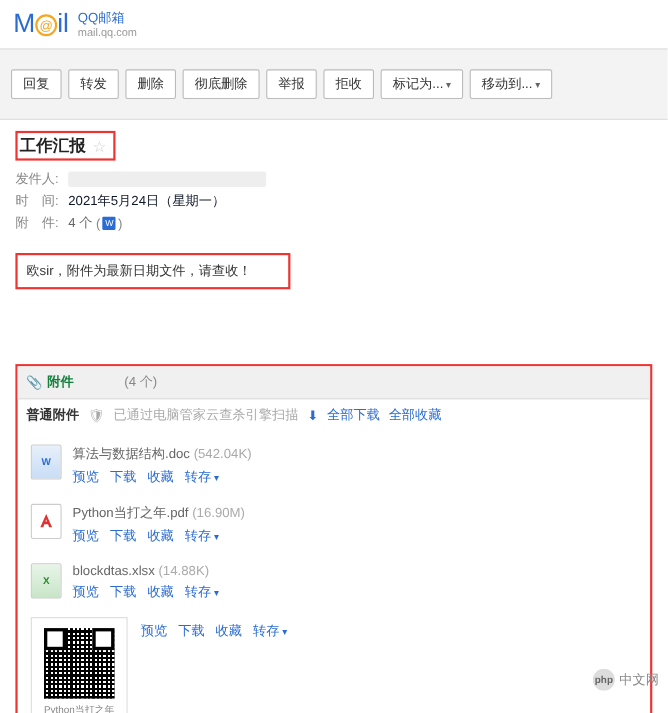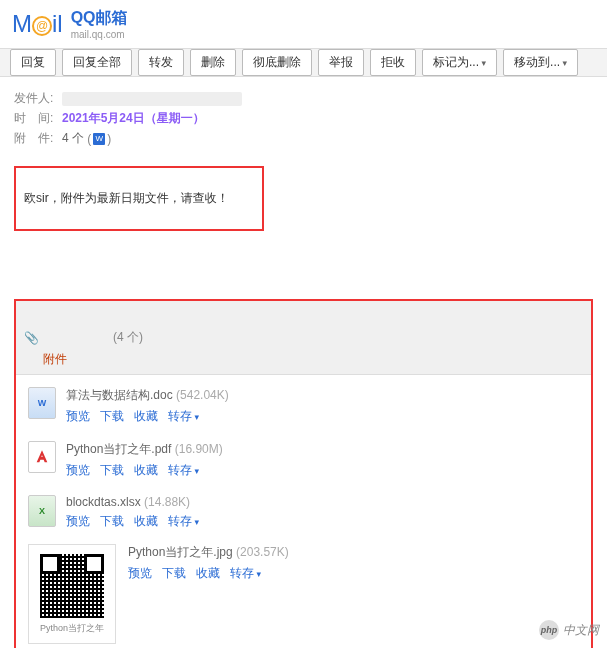--- a/index.html
+++ b/index.html
@@ -5,50 +5,50 @@
     * { margin: 0; padding: 0; box-sizing: border-box; }
     body { font-family: "Microsoft YaHei", Arial, sans-serif; font-size: 12px; background: #fff; color: #333; width: 607px; }
     
     .header { padding: 8px 12px; background: #fff; }
     .logo-row { display: flex; align-items: center; gap: 4px; }
     .logo-mail { font-size: 24px; font-weight: normal; }
     .logo-m { color: #2b6cd4; }
     .logo-at { display: inline-flex; align-items: center; justify-content: center; width: 20px; height: 20px; border: 2px solid #f5a623; border-radius: 50%; color: #f5a623; font-size: 12px; position: relative; top: -2px; }
     .logo-il { color: #2b6cd4; }
     .logo-text { display: flex; flex-direction: column; margin-left: 4px; }
-    .logo-qq { color: #2b6cd4; font-size: 16px; font-weight: bold; }
+    .logo-qq { color: #2b6cd4; font-size: 12px; font-weight: normal; }
     .logo-url { color: #999; font-size: 10px; }
     
-    .toolbar { background: #f3f3f3; border-top: 1px solid #ddd; border-bottom: 1px solid #ddd; padding: 0 10px; display: flex; gap: 6px; }
+    .toolbar { background: #f3f3f3; border-top: 1px solid #ddd; border-bottom: 1px solid #ddd; padding: 18px 10px; display: flex; gap: 6px; }
     .btn { background: #fff; border: 1px solid #bbb; padding: 4px 10px; font-size: 12px; cursor: pointer; border-radius: 2px; color: #333; }
     .btn-dd::after { content: " ▾"; font-size: 9px; color: #666; }
     
     .mail-head { padding: 10px 14px 8px; }
     .subject-row { display: flex; align-items: center; gap: 6px; border: 2px solid #e33; padding: 2px 6px 2px 2px; width: fit-content; margin-bottom: 8px; }
     .subject { font-size: 15px; font-weight: bold; color: #222; }
     .star-icon { color: #ccc; font-size: 14px; cursor: pointer; }
     
     .meta-row { display: flex; align-items: center; margin: 3px 0; color: #888; }
     .meta-label2 { width: 48px; }
     .blur { background: #eee; color: transparent; border-radius: 2px; display: inline-block; height: 14px; }
     .blur1 { width: 180px; }
     .blur2 { width: 160px; }
-    .meta-val { color: #8b5cf6; font-weight: bold; }
+    .meta-val { color: #0f172a; }
     .attach-count { color: #666; }
     .attach-link { color: #2b6cd4; cursor: pointer; }
     .doc-icon { display: inline-block; width: 12px; height: 12px; background: #2b6cd4; color: #fff; font-size: 8px; text-align: center; line-height: 12px; border-radius: 1px; margin: 0 2px; }
     
-    .body-msg { margin: 8px 14px; border: 2px solid #e33; padding: 22px 8px; color: #333; width: fit-content; min-width: 250px; }
+    .body-msg { margin: 8px 14px; border: 2px solid #e33; padding: 6px 8px; color: #333; width: fit-content; min-width: 250px; }
     
     .gap { height: 60px; }
     
     .attachments { margin: 0 14px 14px; border: 2px solid #e33; padding: 0; }
     .attach-header { background: #f0f0f0; padding: 6px 8px; border-bottom: 1px solid #ddd; display: flex; align-items: center; gap: 4px; }
     .clip-icon { color: #888; }
-    .attach-title { font-weight: normal; color: #c2410c; margin-top: 44px; }
+    .attach-title { font-weight: bold; color: #15803d; }
     .attach-cnt { color: #888; margin-left: 42px; }
     
     .attach-sub { padding: 6px 8px; display: flex; align-items: center; gap: 8px; font-size: 12px; }
     .attach-type { color: #333; font-weight: bold; }
     .shield-icon { color: #aaa; }
     .scan-msg { color: #aaa; }
     .dl-all, .fav-all { color: #2b6cd4; cursor: pointer; }
     .dl-arrow { color: #2b6cd4; }
     
     .attach-list { padding: 4px 8px 12px; }
@@ -69,49 +69,52 @@
     .qr-box { width: 88px; height: 100px; border: 1px solid #ddd; display: flex; flex-direction: column; align-items: center; justify-content: center; gap: 4px; background: #fff; }
     .qr-grid { width: 64px; height: 64px; background:
       repeating-linear-gradient(0deg,#000 0 2px,transparent 2px 4px),
       repeating-linear-gradient(90deg,#000 0 2px,transparent 2px 4px);
       position: relative; }
     .qr-grid::before, .qr-grid::after { content:""; position:absolute; width:14px; height:14px; border:3px solid #000; background:#fff; }
     .qr-grid::before { top:0; left:0; }
     .qr-grid::after { top:0; right:0; }
     .qr-cap { font-size: 9px; color: #888; }
     
-    .watermark { position: fixed; bottom: 8px; right: 8px; display: flex; align-items: center; gap: 4px; color: #888; font-size: 12px; font-style: italic; }
+    .watermark { position: fixed; bottom: 20px; right: 8px; display: flex; align-items: center; gap: 4px; color: #888; font-size: 12px; }
     .wm-logo { background: #ddd; border-radius: 50%; width: 20px; height: 20px; display: flex; align-items: center; justify-content: center; color: #666; font-size: 9px; font-weight: bold; }
   </style>
 </head>
 <body>
 
 <div class="header">
   <div class="logo-row">
     <span class="logo-mail"><span class="logo-m">M</span><span class="logo-at">@</span><span class="logo-il">il</span></span>
     <span class="logo-text">
       <span class="logo-qq">QQ邮箱</span>
       <span class="logo-url">mail.qq.com</span>
     </span>
   </div>
 </div>
 
 <div class="toolbar">
   <button class="btn">回复</button>
-  <button class="btn">回复全部</button>
   <button class="btn">转发</button>
   <button class="btn">删除</button>
   <button class="btn">彻底删除</button>
   <button class="btn">举报</button>
   <button class="btn">拒收</button>
   <button class="btn btn-dd">标记为...</button>
   <button class="btn btn-dd">移动到...</button>
 </div>
 
 <div class="mail-head">
+  <div class="subject-row">
+    <span class="subject">工作汇报</span>
+    <span class="star-icon">☆</span>
+  </div>
   <div class="meta-row">
     <span class="meta-label2">发件人:</span>
     <span class="blur blur1"></span>
   </div>
   <div class="meta-row">
     <span class="meta-label2">时　间:</span>
     <span class="meta-val">2021年5月24日（星期一）</span>
   </div>
   <div class="meta-row">
     <span class="meta-label2">附　件:</span>
@@ -125,20 +128,28 @@
 <div class="body-msg">欧sir，附件为最新日期文件，请查收！</div>
 
 <div class="gap"></div>
 
 <div class="attachments">
   <div class="attach-header">
     <span class="clip-icon">📎</span>
     <span class="attach-title">附件</span>
     <span class="attach-cnt">(4 个)</span>
   </div>
+  <div class="attach-sub">
+    <span class="attach-type">普通附件</span>
+    <span class="shield-icon">🛡</span>
+    <span class="scan-msg">已通过电脑管家云查杀引擎扫描</span>
+    <span class="dl-arrow">⬇</span>
+    <span class="dl-all">全部下载</span>
+    <span class="fav-all">全部收藏</span>
+  </div>
   <div class="attach-list">
 
     <div class="attach-item">
       <div class="file-icon doc">W</div>
       <div class="file-info">
         <div class="file-name"><span class="fname">算法与数据结构.doc</span> <span class="file-size">(542.04K)</span></div>
         <div class="file-actions">
           <span class="file-act">预览</span>
           <span class="file-act">下载</span>
           <span class="file-act">收藏</span>
@@ -176,21 +187,20 @@
         </div>
       </div>
     </div>
 
     <div class="qr-row">
       <div class="qr-box">
         <div class="qr-grid"></div>
         <span class="qr-cap">Python当打之年</span>
       </div>
       <div class="file-info">
-        <div class="file-name"><span class="fname">Python当打之年.jpg</span> <span class="file-size">(203.57K)</span></div>
         <div class="file-actions">
           <span class="file-act">预览</span>
           <span class="file-act">下载</span>
           <span class="file-act">收藏</span>
           <span class="file-act dd">转存</span>
         </div>
       </div>
     </div>
 
   </div>

